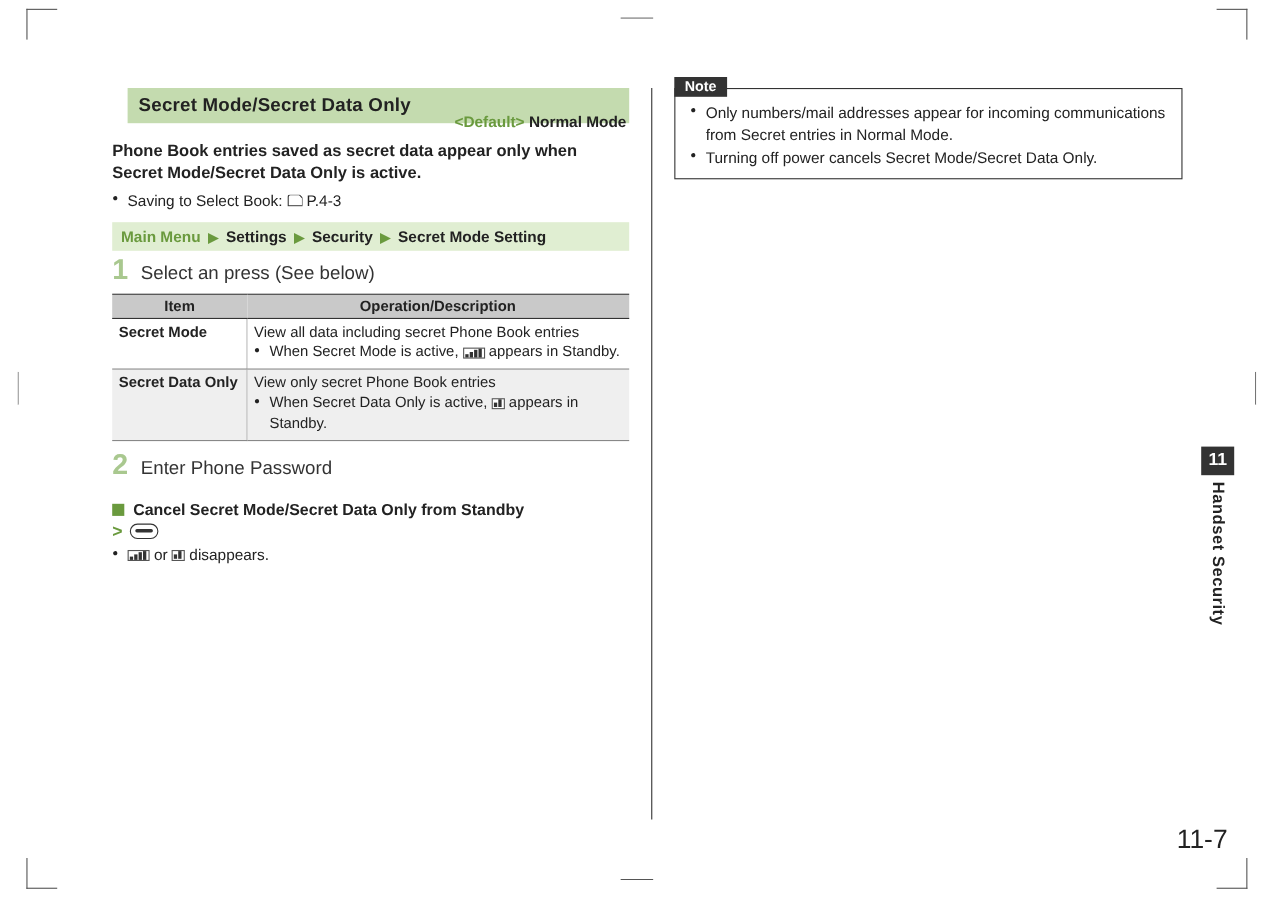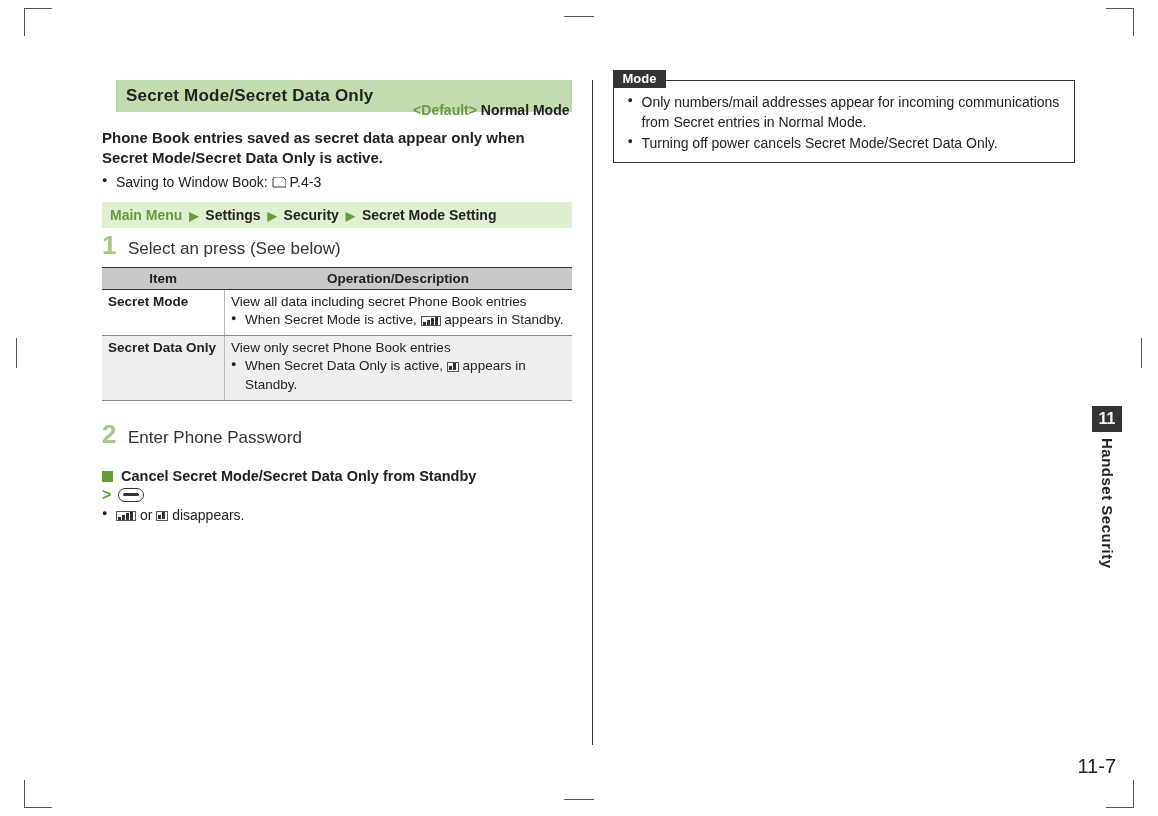--- a/index.html
+++ b/index.html
@@ -140,21 +140,21 @@
     font-size: 17px;
     color: #333;
     padding-left: 2px;
   }
 
   
   table.desc {
     width: 100%;
     border-collapse: collapse;
     font-size: 13.5px;
-    margin-bottom: 20px;
+    margin-bottom: 8px;
   }
   table.desc th {
     background: #c9c9c9;
     border-top: 1px solid #333;
     border-bottom: 1px solid #333;
     padding: 3px 6px;
     text-align: center;
     font-weight: 700;
   }
   table.desc td {
@@ -272,21 +272,21 @@
     writing-mode: vertical-rl;
     font-weight: 700;
     font-size: 15px;
     margin: 6px auto 0 auto;
     letter-spacing: .5px;
   }
   .pagenum {
     position: absolute;
     right: 42px;
     bottom: 38px;
-    font-size: 20px;
+    font-size: 24px;
     font-weight: 500;
     color: #222;
   }
 </style>
 </head>
 <body>
 
 <div class="cropmark cm-tl">
     <div class="h"></div>
     <div class="v"></div>
@@ -319,21 +319,21 @@
     <div class="default-line">
       <span class="green">&lt;Default&gt;</span>
       <span> </span>
       <span>Normal Mode</span>
     </div>
 
     <div class="intro">Phone Book entries saved as secret data appear only when Secret Mode/Secret Data Only is active.</div>
 
     <ul class="bul">
       <li>
-        <span>Saving to Window Book:</span>
+        <span>Saving to Select Book:</span>
         <span class="pref-icon">
           <svg viewBox="0 0 14 11">
               <path d="M1 10 L1 2 Q1 0 3 0 L11 0 L14 3 L14 10 Z" fill="none" stroke="#333" stroke-width="1"></path>
               <path d="M3 5 L10 5 M5 3 L5 7" stroke="#333" stroke-width="0" fill="none"></path>
             </svg>
         </span>
         <span>P.4-3</span>
       </li>
     </ul>
 
@@ -417,21 +417,21 @@
         </span>
         <span>disappears.</span>
       </li>
     </ul>
   </div>
 
   <div class="divider"></div>
 
   <div class="col">
     <div class="notebox">
-      <div class="tab">Mode</div>
+      <div class="tab">Note</div>
       <ul class="bul">
         <li>Only numbers/mail addresses appear for incoming communications from Secret entries in Normal Mode.</li>
         <li>Turning off power cancels Secret Mode/Secret Data Only.</li>
       </ul>
     </div>
   </div>
 </div>
 
 <div class="sidetab">
   <div class="chip">11</div>

